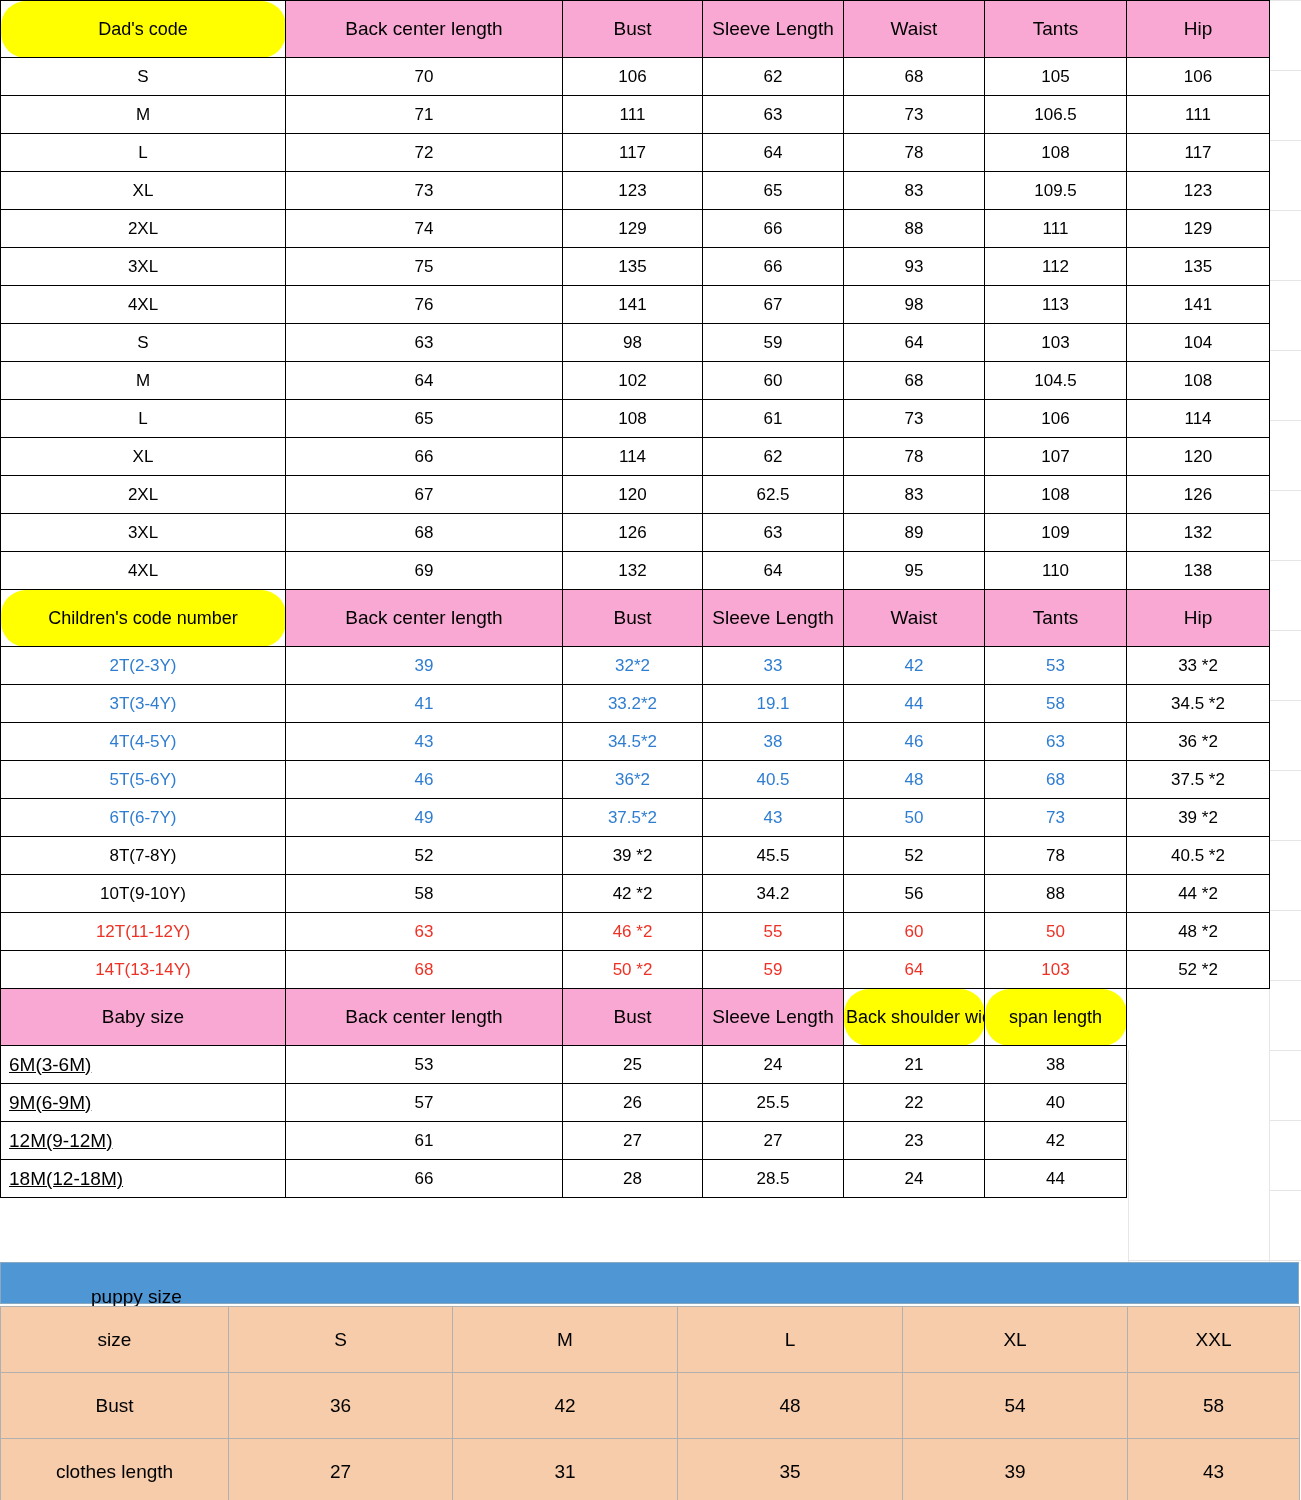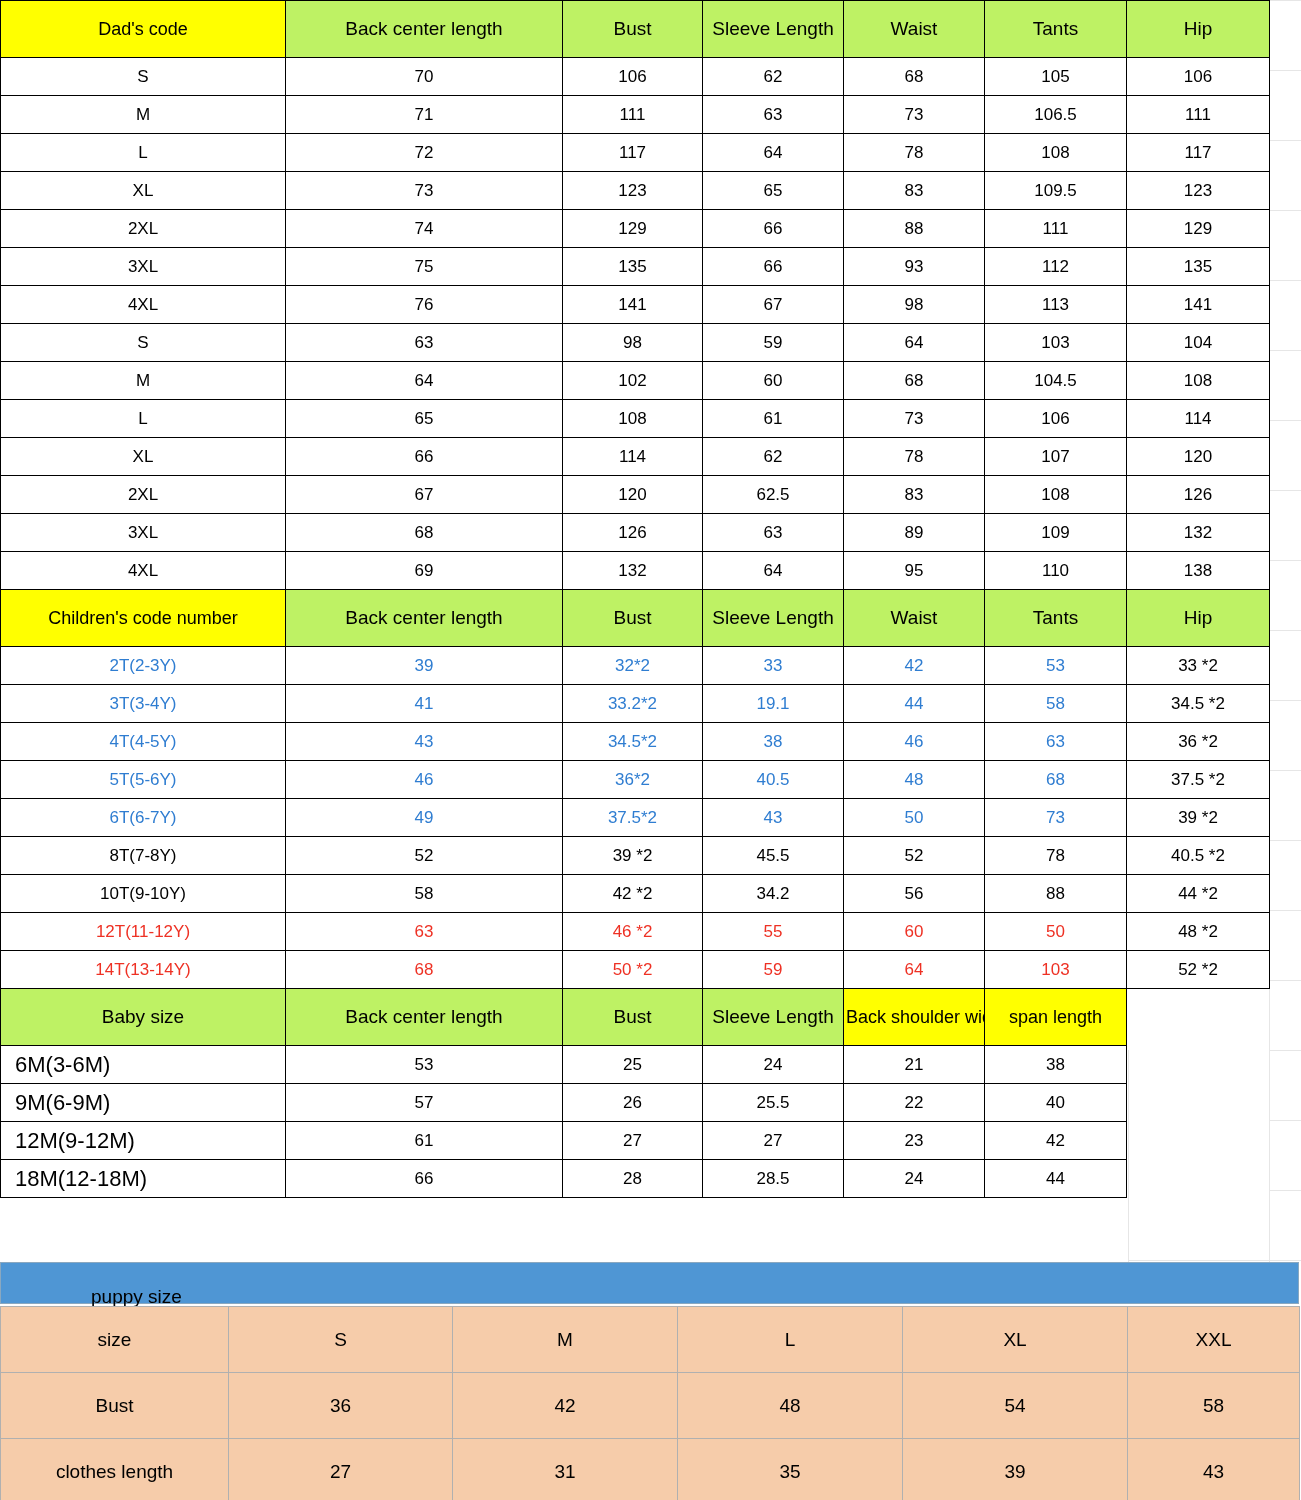--- a/index.html
+++ b/index.html
@@ -35,41 +35,43 @@
     vertical-align: middle;
     font-size: 17px;
     color: #000000;
     height: 37px;
     padding: 0 2px;
     background: #ffffff;
     white-space: nowrap;
     overflow: hidden;
   }
   #main-table td.hdr {
-    background: #bef264;
+    background: #f9a8d4;
     font-size: 19px;
     height: 56px;
     line-height: 1.12;
   }
   #main-table td.hdr-small {
     background: #ffff00;
     font-size: 18px;
     height: 56px;
     line-height: 1.12;
+    border-radius: 25px;
   }
   #main-table td.blue  { color: #2f7dd1; }
   #main-table td.red   { color: #ee3124; }
   #main-table td.blank {
     border: none;
     background: transparent;
   }
   #main-table td.babylabel {
     text-align: left;
-    padding-left: 14px;
-    font-size: 22px;
+    padding-left: 8px;
+    font-size: 19px;
+    text-decoration: underline;
   }
   .col1 { width: 285px; }
   .col2 { width: 277px; }
   .col3 { width: 140px; }
   .col4 { width: 141px; }
   .col5 { width: 141px; }
   .col6 { width: 142px; }
   .col7 { width: 143px; }
 
   

